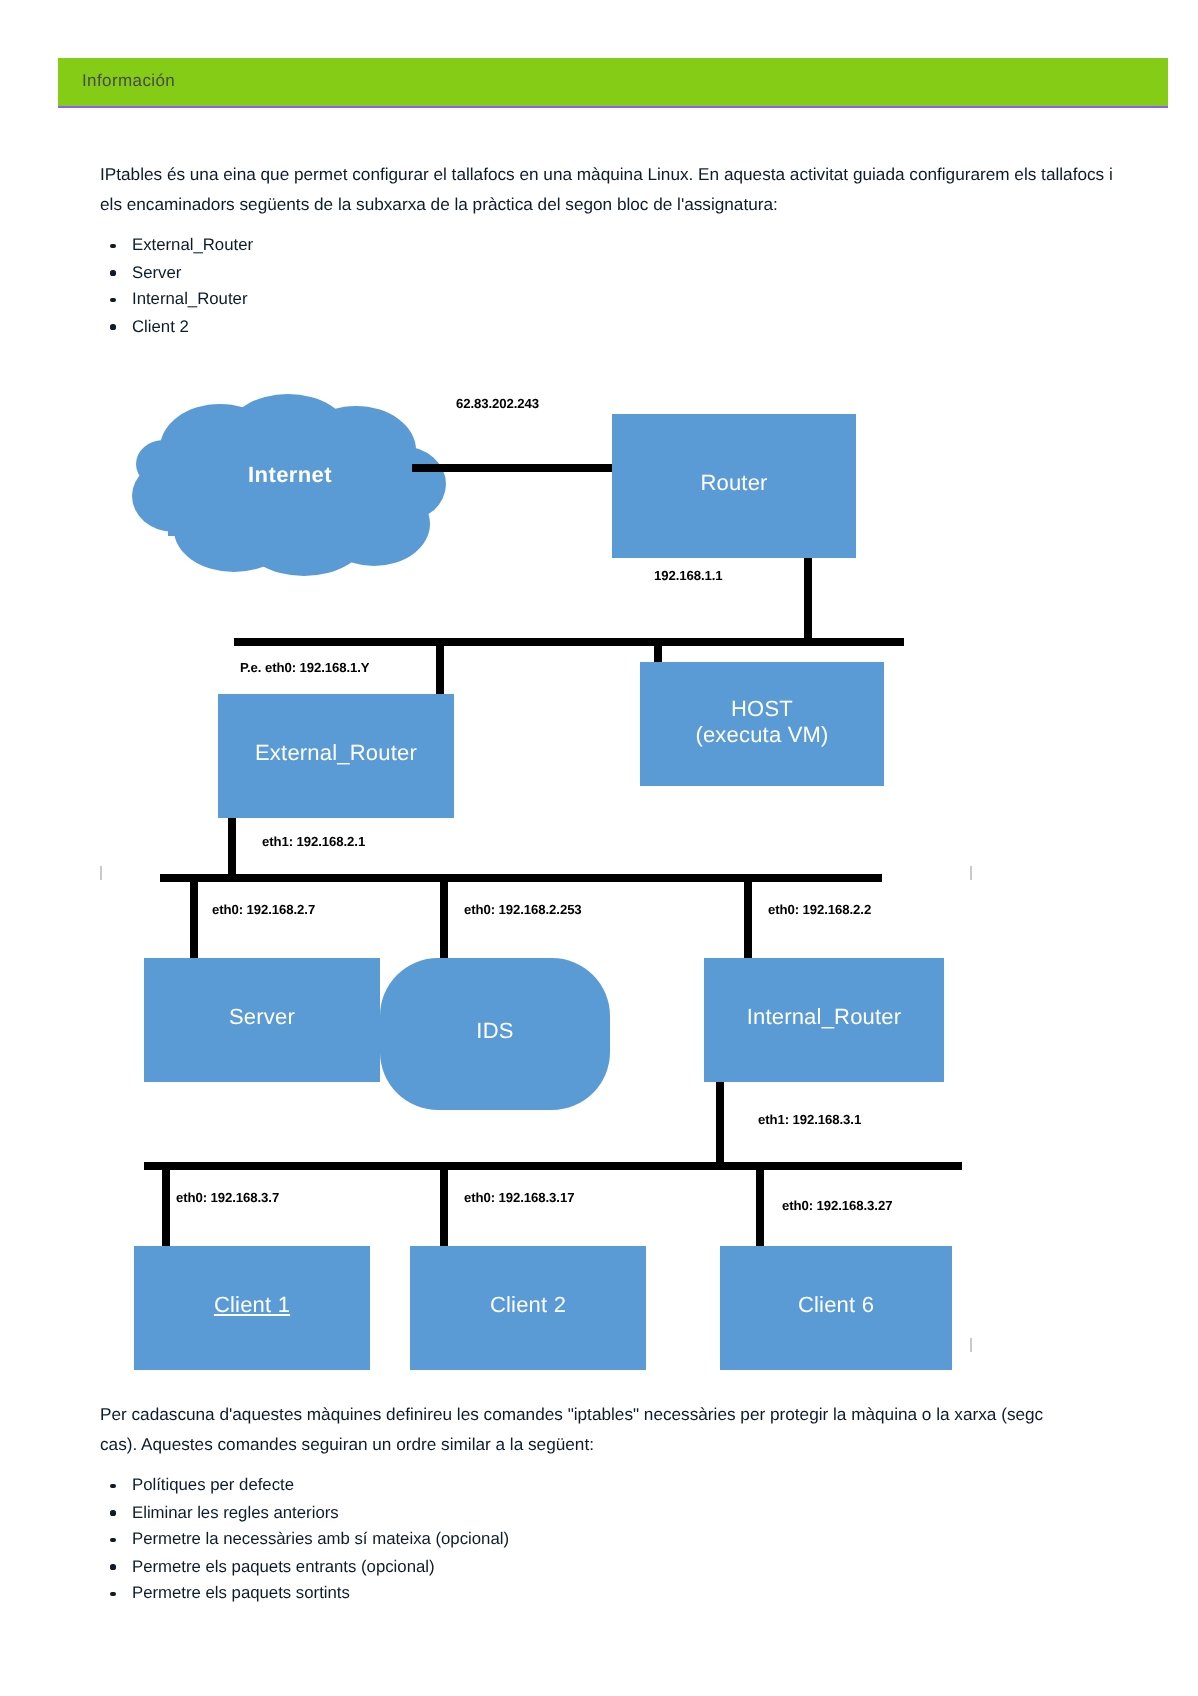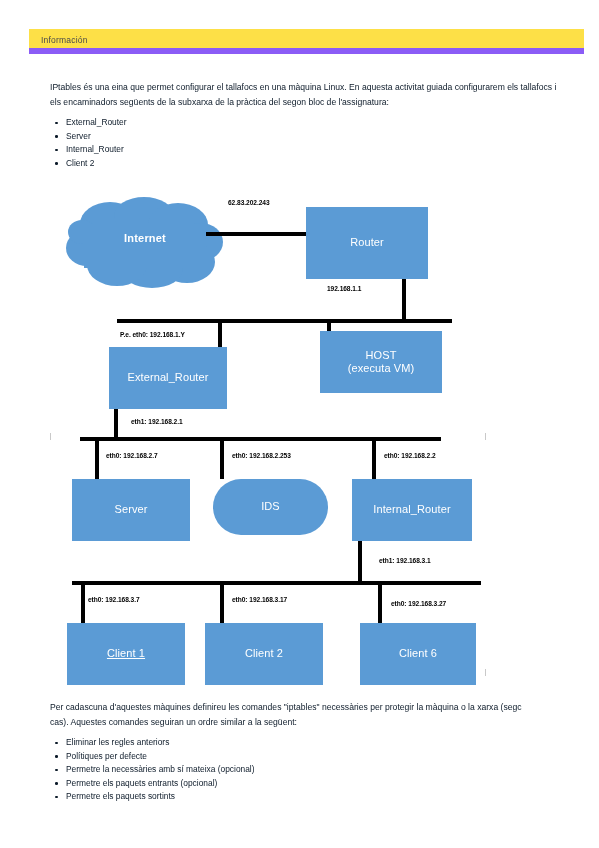--- a/index.html
+++ b/index.html
@@ -14,22 +14,22 @@
     position: relative;
     width: 599px; height: 848px;
     background: #ffffff;
   }
 
   
   .info-panel {
     position: absolute;
     left: 29px; top: 29px;
     width: 555px; height: 25px;
-    background: #fde047;
-    border-bottom: 6px solid #8b5cf6;
+    background: #84cc16;
+    border-bottom: 1px solid #8b5cf6;
   }
   .info-panel .title {
     position: absolute;
     left: 12px; top: 6px;
     font-size: 8.5px;
     color: #4a4a4a;
     letter-spacing: .2px;
     white-space: nowrap;
   }
 
@@ -218,21 +218,21 @@
 
     <div class="wire v" style="left:220px; top:437px; height:42px;"></div>
     <div class="iplabel" style="left:232px; top:452px;">eth0: 192.168.2.253</div>
 
     <div class="wire v" style="left:372px; top:437px; height:42px;"></div>
     <div class="iplabel" style="left:384px; top:452px;">eth0: 192.168.2.2</div>
 
     <div class="node" style="left:72px; top:479px; width:118px; height:62px;">
       <span>Server</span>
     </div>
-    <div class="node" style="left:213px; top:479px; width:115px; height:56px;border-radius:29px;">
+    <div class="node" style="left:190px; top:479px; width:115px; height:76px;border-radius:29px;">
       <span>IDS</span>
     </div>
     <div class="node" style="left:352px; top:479px; width:120px; height:62px;">
       <span>Internal_Router</span>
     </div>
 
     <div class="wire v" style="left:358px; top:541px; height:41px;"></div>
     <div class="iplabel" style="left:379px; top:557px;">eth1: 192.168.3.1</div>
 
     <div class="wire h" style="left:72px; top:581px; width:409px;"></div>
@@ -260,21 +260,21 @@
     <div class="tick" style="left:485px; top:433px;"></div>
     <div class="tick" style="left:485px; top:669px;"></div>
   </div>
 
   <div class="doc-bottom">
     <p class="para">
       <span>Per cadascuna d'aquestes màquines definireu les comandes "iptables" necessàries per protegir la màquina o la xarxa (segc</span>
       <span class="l2">cas). Aquestes comandes seguiran un ordre similar a la següent:</span>
     </p>
     <ul class="bullets">
+      <li>Polítiques per defecte</li>
       <li>Eliminar les regles anteriors</li>
-      <li>Polítiques per defecte</li>
       <li>Permetre la necessàries amb sí mateixa (opcional)</li>
       <li>Permetre els paquets entrants (opcional)</li>
       <li>Permetre els paquets sortints</li>
     </ul>
   </div>
 
 </div>
 
 </body></html>

